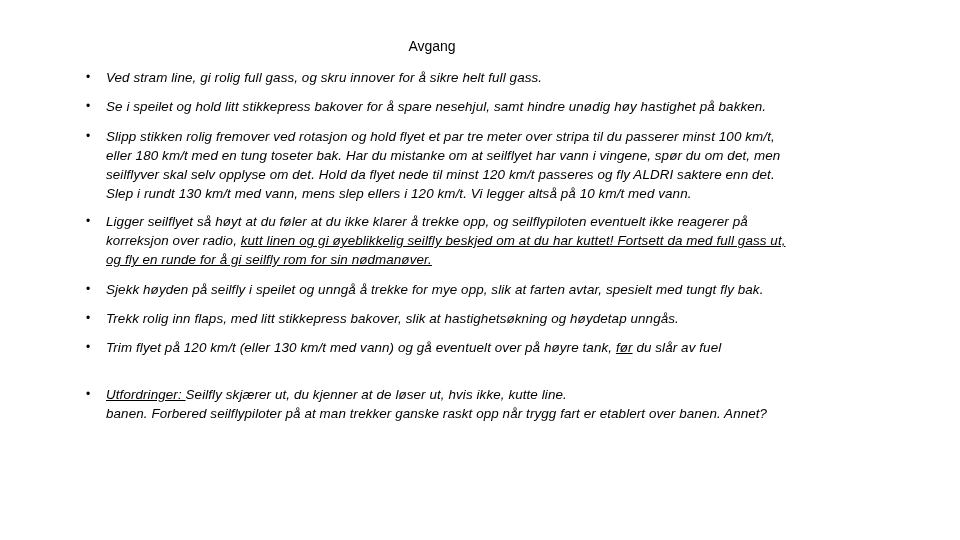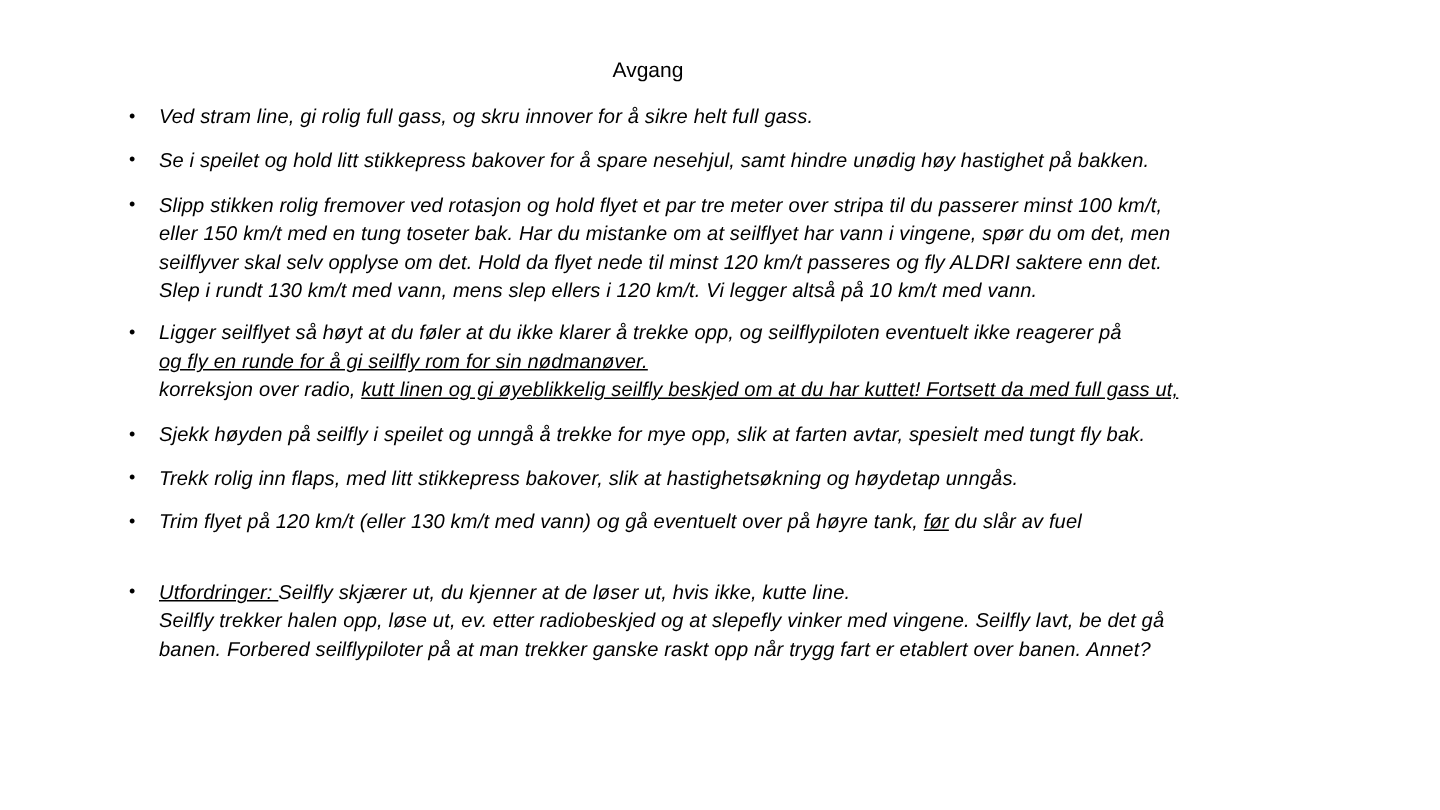--- a/index.html
+++ b/index.html
@@ -25,46 +25,45 @@
   </li>
 
   <li class="item" style="top:29px">
     <span class="bullet">•</span>
     <div class="text">Se i speilet og hold litt stikkepress bakover for å spare nesehjul, samt hindre unødig høy hastighet på bakken.</div>
   </li>
 
   <li class="item" style="top:59px">
     <span class="bullet">•</span>
     <div class="text">Slipp stikken rolig fremover ved rotasjon og hold flyet et par tre meter over stripa til du passerer minst 100 km/t,</div>
-    <div class="text">eller 150 km/t med en tung toseter bak. Har du mistanke om at seilflyet har vann i vingene, spør du om det, men</div>
+    <div class="text">eller 180 km/t med en tung toseter bak. Har du mistanke om at seilflyet har vann i vingene, spør du om det, men</div>
     <div class="text">seilflyver skal selv opplyse om det. Hold da flyet nede til minst 120 km/t passeres og fly ALDRI saktere enn det.</div>
     <div class="text">Slep i rundt 130 km/t med vann, mens slep ellers i 120 km/t. Vi legger altså på 10 km/t med vann.</div>
   </li>
 
   <li class="item" style="top:144px">
     <span class="bullet">•</span>
     <div class="text">Ligger seilflyet så høyt at du føler at du ikke klarer å trekke opp, og seilflypiloten eventuelt ikke reagerer på</div>
+    <div class="text"><span>korreksjon over radio, </span><span class="u">kutt linen og gi øyeblikkelig seilfly beskjed om at du har kuttet! Fortsett da med full gass ut,</span></div>
     <div class="text u">og fly en runde for å gi seilfly rom for sin nødmanøver.</div>
-    <div class="text"><span>korreksjon over radio, </span><span class="u">kutt linen og gi øyeblikkelig seilfly beskjed om at du har kuttet! Fortsett da med full gass ut,</span></div>
   </li>
 
   <li class="item" style="top:212px">
     <span class="bullet">•</span>
     <div class="text">Sjekk høyden på seilfly i speilet og unngå å trekke for mye opp, slik at farten avtar, spesielt med tungt fly bak.</div>
   </li>
 
   <li class="item" style="top:241px">
     <span class="bullet">•</span>
     <div class="text">Trekk rolig inn flaps, med litt stikkepress bakover, slik at hastighetsøkning og høydetap unngås.</div>
   </li>
 
   <li class="item" style="top:270px">
     <span class="bullet">•</span>
     <div class="text"><span>Trim flyet på 120 km/t (eller 130 km/t med vann) og gå eventuelt over på høyre tank, </span><span class="u">før</span><span> du slår av fuel</span></div>
   </li>
 
   <li class="item" style="top:317px">
     <span class="bullet">•</span>
     <div class="text"><span class="u">Utfordringer: </span><span>Seilfly skjærer ut, du kjenner at de løser ut, hvis ikke, kutte line.</span></div>
-    <div class="text">Seilfly trekker halen opp, løse ut, ev. etter radiobeskjed og at slepefly vinker med vingene. Seilfly lavt, be det gå</div>
     <div class="text">banen. Forbered seilflypiloter på at man trekker ganske raskt opp når trygg fart er etablert over banen. Annet?</div>
   </li>
 </ul>
 
 </body></html>

